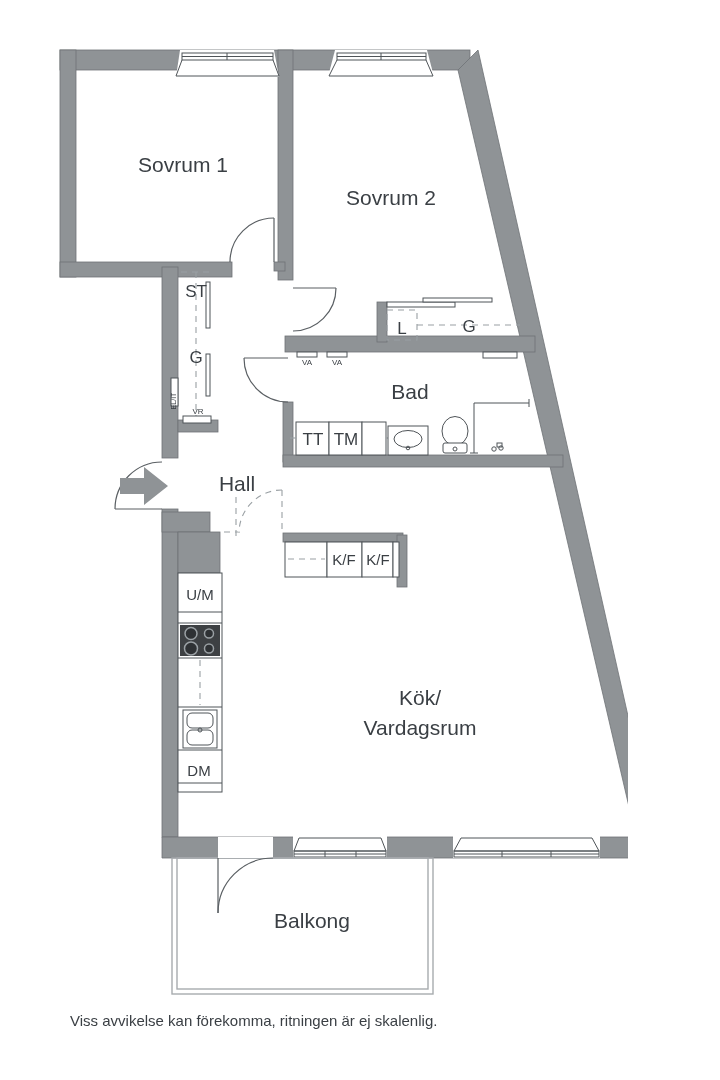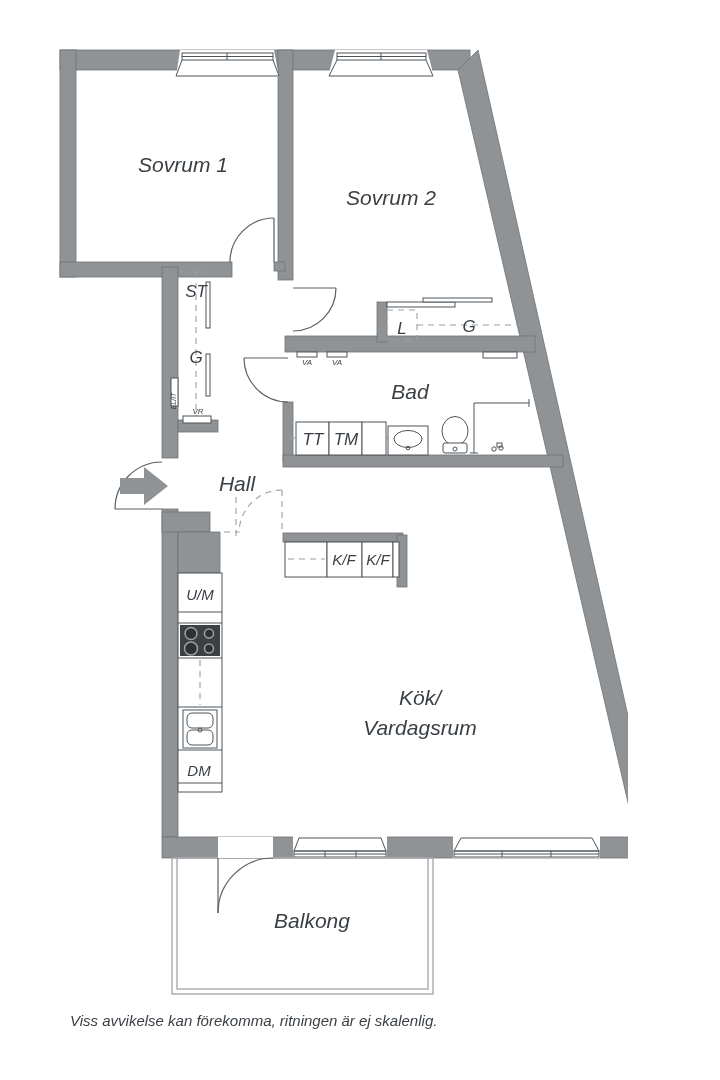--- a/index.html
+++ b/index.html
@@ -1,19 +1,19 @@
 <!DOCTYPE html>
 <html style="--wall: #8f9396; --line: #4f5458; --dash: #9aa0a4; --text: #3a3f44; --background: #ffffff;"><head>
 <meta charset="utf-8">
 <style>
   :root{
     --wall:#8f9396; --line:#4f5458; --dash:#9aa0a4; --text:#3a3f44; --background:#ffffff;
   }
   html,body{margin:0;padding:0;background:var(--background);}
-  .stage{width:628px;height:1080px;position:relative;background:var(--background);overflow:hidden;font-style:italic;}
+  .stage{width:628px;height:1080px;position:relative;background:var(--background);overflow:hidden;}
   svg text{font-family:"Liberation Sans", sans-serif; fill:var(--text);}
   .room-label{font-size:21px;}
   .mid-label{font-size:17px;}
   .small-label{font-size:15px;}
   .tiny-label{font-size:8px;}
   .micro-label{font-size:7px;}
   .wall{fill:var(--wall);stroke:#6e7276;stroke-width:0.8;}
   .opening{fill:#ffffff;stroke:none;}
   .thin{fill:none;stroke:var(--line);stroke-width:1;}
   .thinw{fill:#ffffff;stroke:var(--line);stroke-width:1;}

